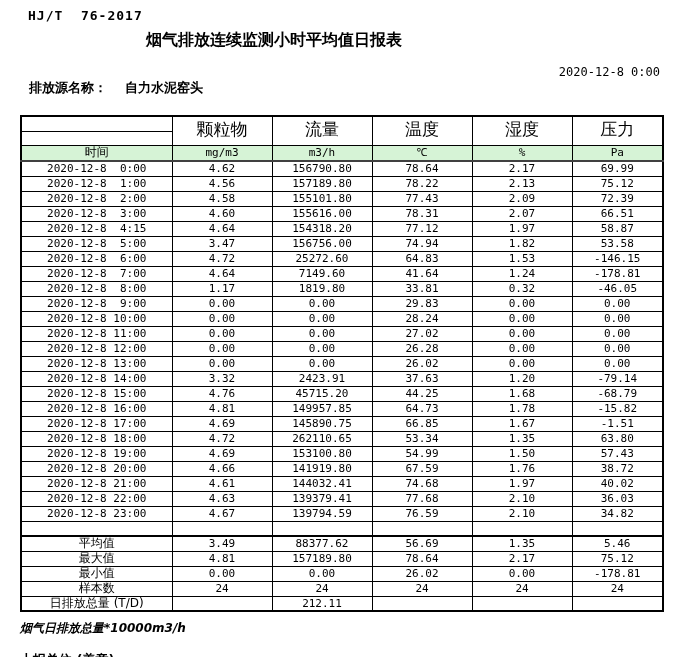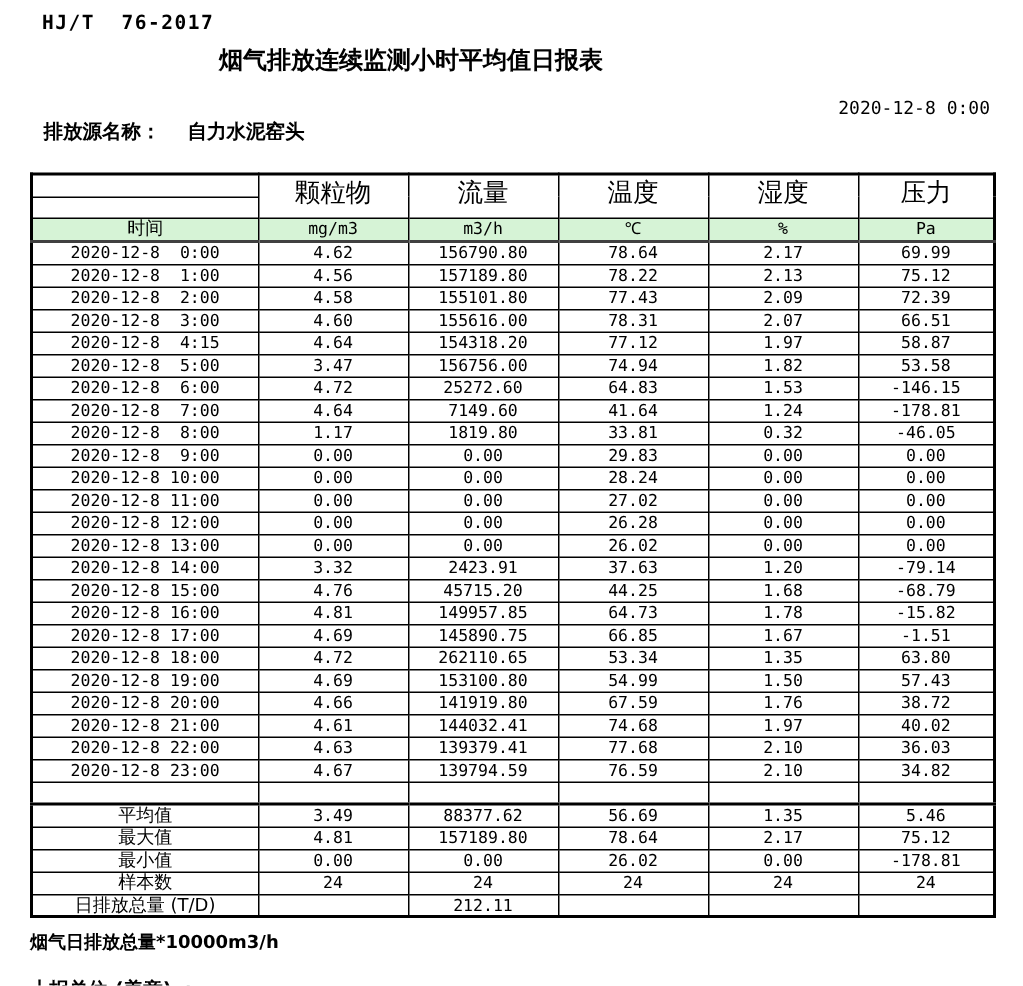--- a/index.html
+++ b/index.html
@@ -57,20 +57,21 @@
   }
   tr.units td.time-h { font-size: 12px; font-family: "DejaVu Sans", sans-serif; }
   tr.spacer td { height: 15px; }
   tr.sum-first td { border-top: 2px solid #000; }
   tr.summary td.lbl { font-family: "DejaVu Sans", sans-serif; font-size: 12px; }
   .foot-note {
     position: absolute; left: 20px; top: 620px;
     font-size: 12px; font-weight: bold;
     font-family: "DejaVu Sans", sans-serif;
     white-space: pre;
+    font-style: italic;
   }
   .sig-line {
     position: absolute; left: 0; top: 636px; width: 682px; height: 18px;
     font-size: 13px; font-weight: bold;
     font-family: "DejaVu Sans", sans-serif;
     white-space: pre;
   }
   .sig-line span { position: absolute; }
   .sig-unit  { left: 20px; }
 </style>

